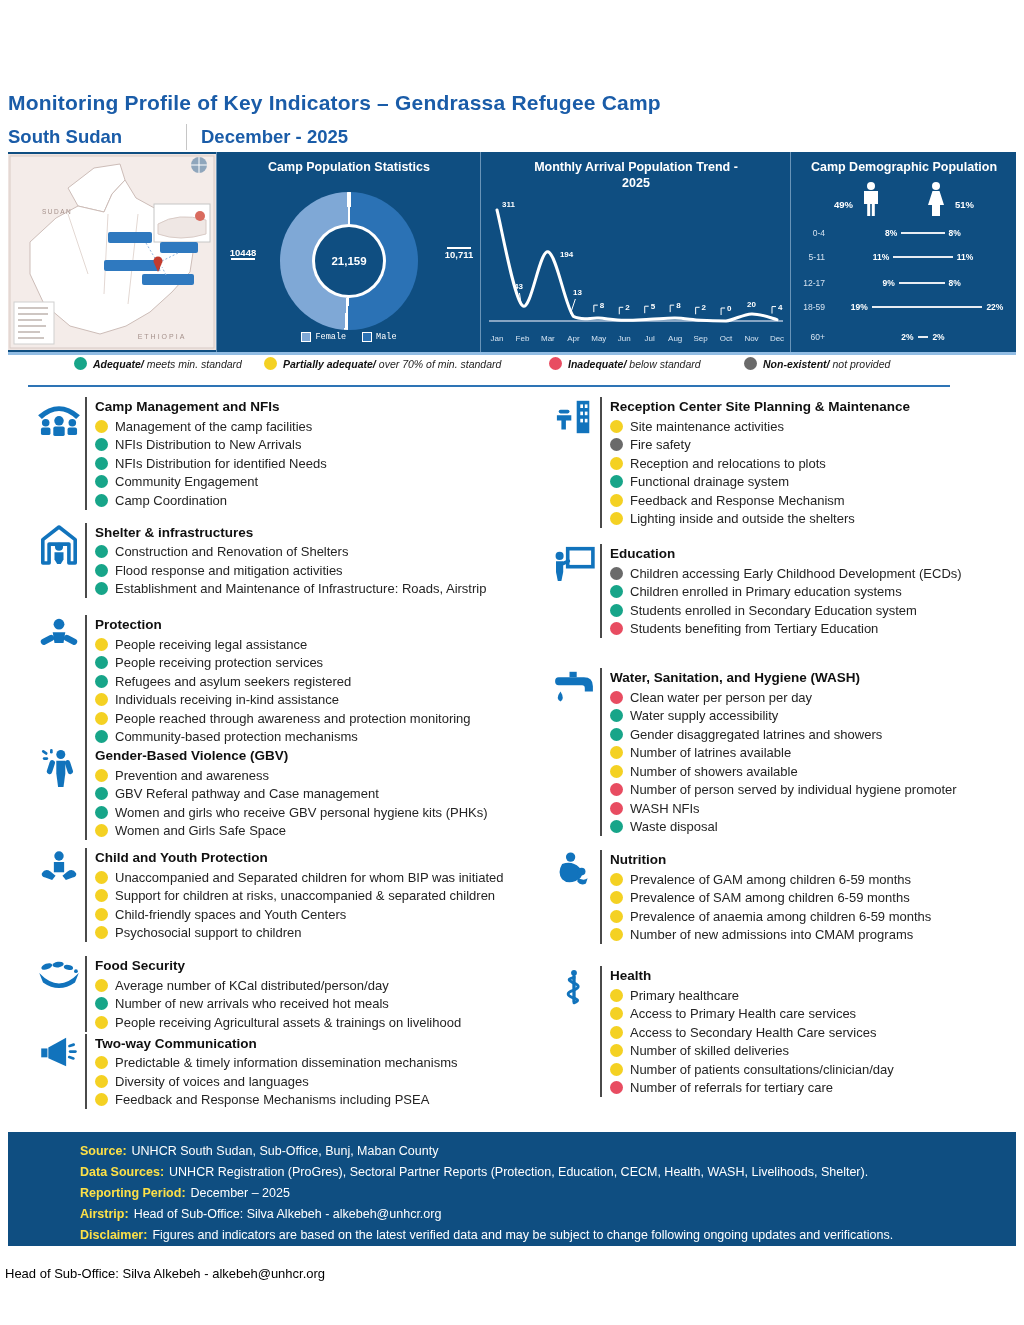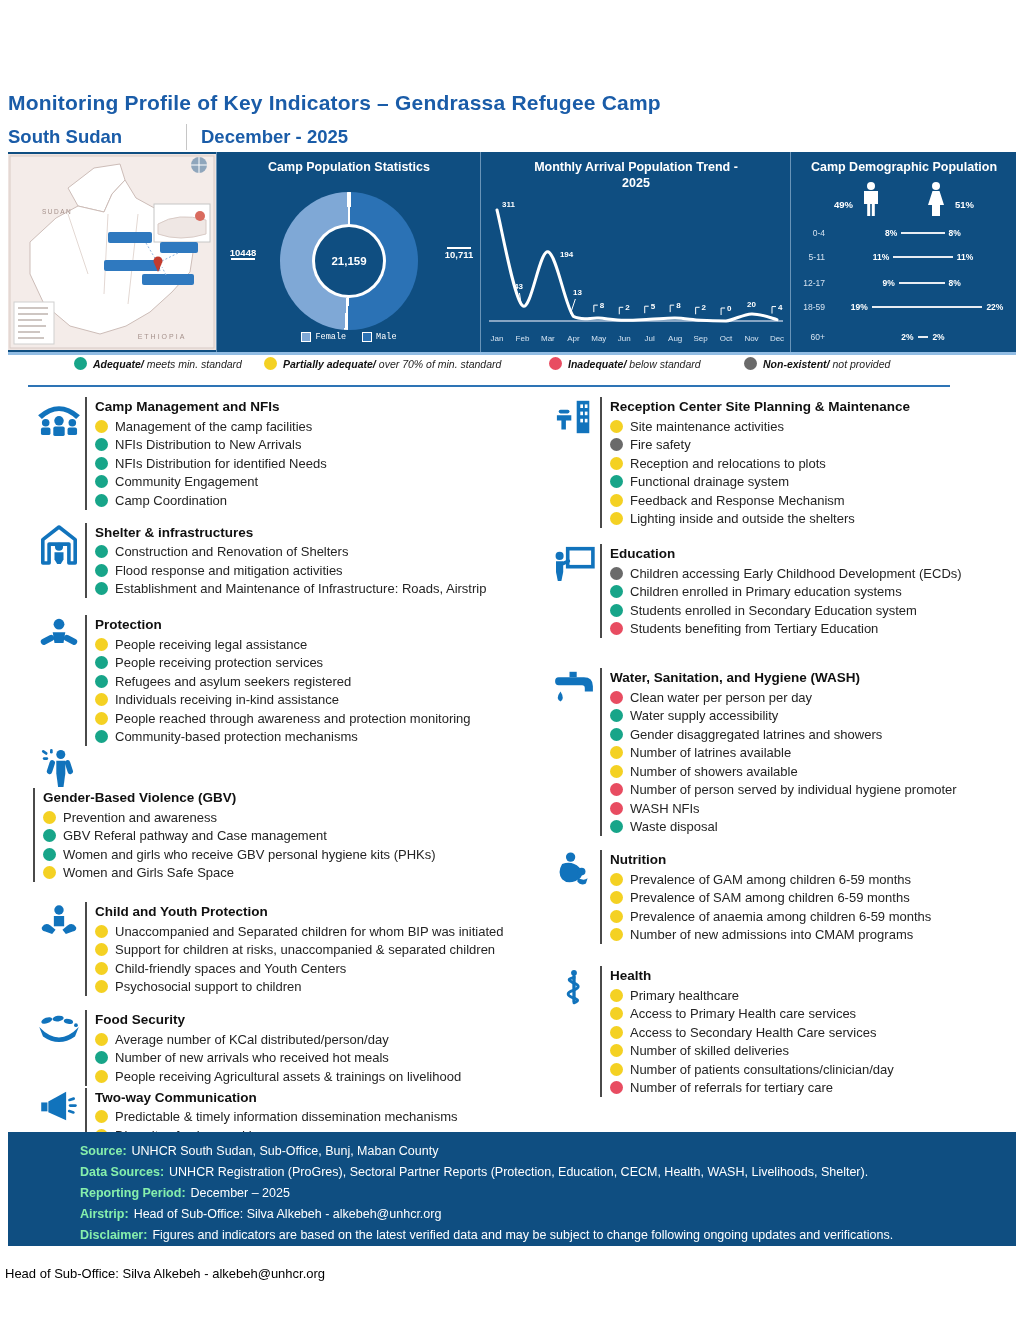--- a/index.html
+++ b/index.html
@@ -52,21 +52,21 @@
   .section{display:flex;}
   .sec-icon{width:52px;flex:none;display:flex;justify-content:center;align-items:flex-start;padding-top:2px;}
   .sec-body{border-left:2.5px solid #4a4a4a;padding-left:8px;flex:1;}
   .sec-title{font-size:13.5px;font-weight:700;color:#101010;height:20px;line-height:20px;}
   .item{display:flex;align-items:center;height:18.5px;}
   .dot{width:13px;height:13px;border-radius:50%;margin-right:7px;flex:none;}
   .item-label{font-size:13px;color:#242424;white-space:nowrap;}
   
   .footer{position:absolute;left:8px;top:1132px;width:1008px;height:114px;background:#0F4E81;box-sizing:border-box;padding:9px 16px 0 72px;}
   .f-line{font-size:12.5px;color:#fff;line-height:21px;white-space:nowrap;}
-  .f-label{color:#86efac;font-weight:700;margin-right:5px;}
+  .f-label{color:#fde047;font-weight:700;margin-right:5px;}
   .bottom-note{position:absolute;left:5px;top:1266px;font-size:13px;color:#000;}
 </style>
 </head>
 <body>
 
 <div class="page">
 
   <div class="doc-title">Monitoring Profile of Key Indicators – Gendrassa Refugee Camp</div>
   <div class="sub-row">
     <div class="sub-country">South Sudan</div>
@@ -370,21 +370,21 @@
           <div class="item">
             <span class="dot" style="background: rgb(244, 209, 35);"></span>
             <span class="item-label">People reached through awareness and protection monitoring</span>
           </div>
           <div class="item">
             <span class="dot" style="background: rgb(23, 165, 137);"></span>
             <span class="item-label">Community-based protection mechanisms</span>
           </div>
         </div>
       </div>
-      <div class="section" style="margin-bottom: 20px; flex-direction: column;">
+      <div class="section" style="margin-bottom: 8px;">
         <div class="sec-icon">
           <svg width="36" height="40" viewBox="0 0 40 44">
             <circle cx="22" cy="7" r="5" fill="#1173BC"></circle>
             <path d="M17 14 h10 v14 l-2 15 h-6 l-2 -15 z" fill="#1173BC"></path>
             <rect x="8" y="13" width="6" height="16" rx="3" fill="#1173BC" transform="rotate(18 11 21)"></rect>
             <rect x="28" y="13" width="6" height="16" rx="3" fill="#1173BC" transform="rotate(-18 31 21)"></rect>
             <rect x="1" y="3" width="7" height="3" rx="1.5" fill="#1173BC" transform="rotate(35 4 4)"></rect>
             <rect x="2" y="10" width="6" height="3" rx="1.5" fill="#1173BC"></rect>
             <rect x="10" y="1" width="3" height="5" rx="1.5" fill="#1173BC"></rect>
           </svg>

